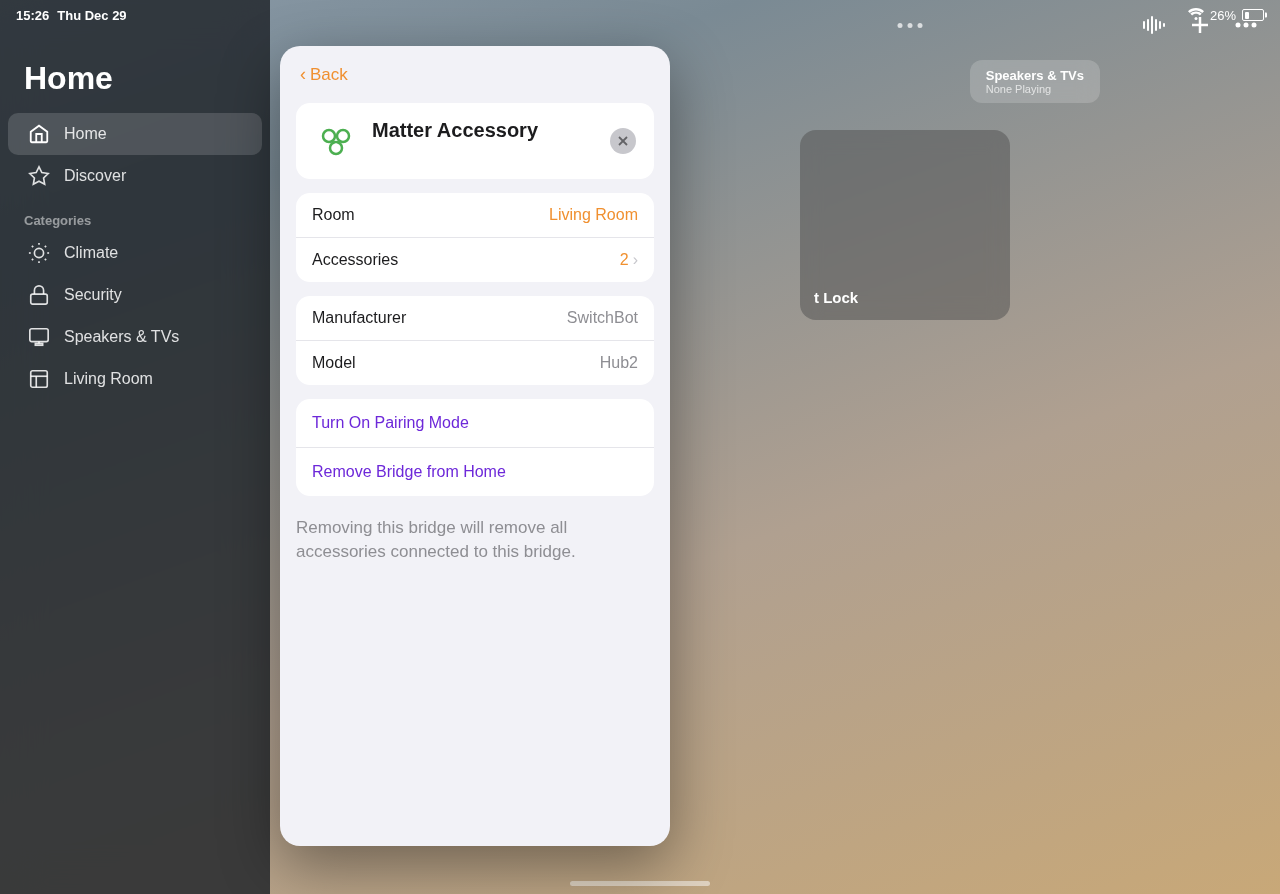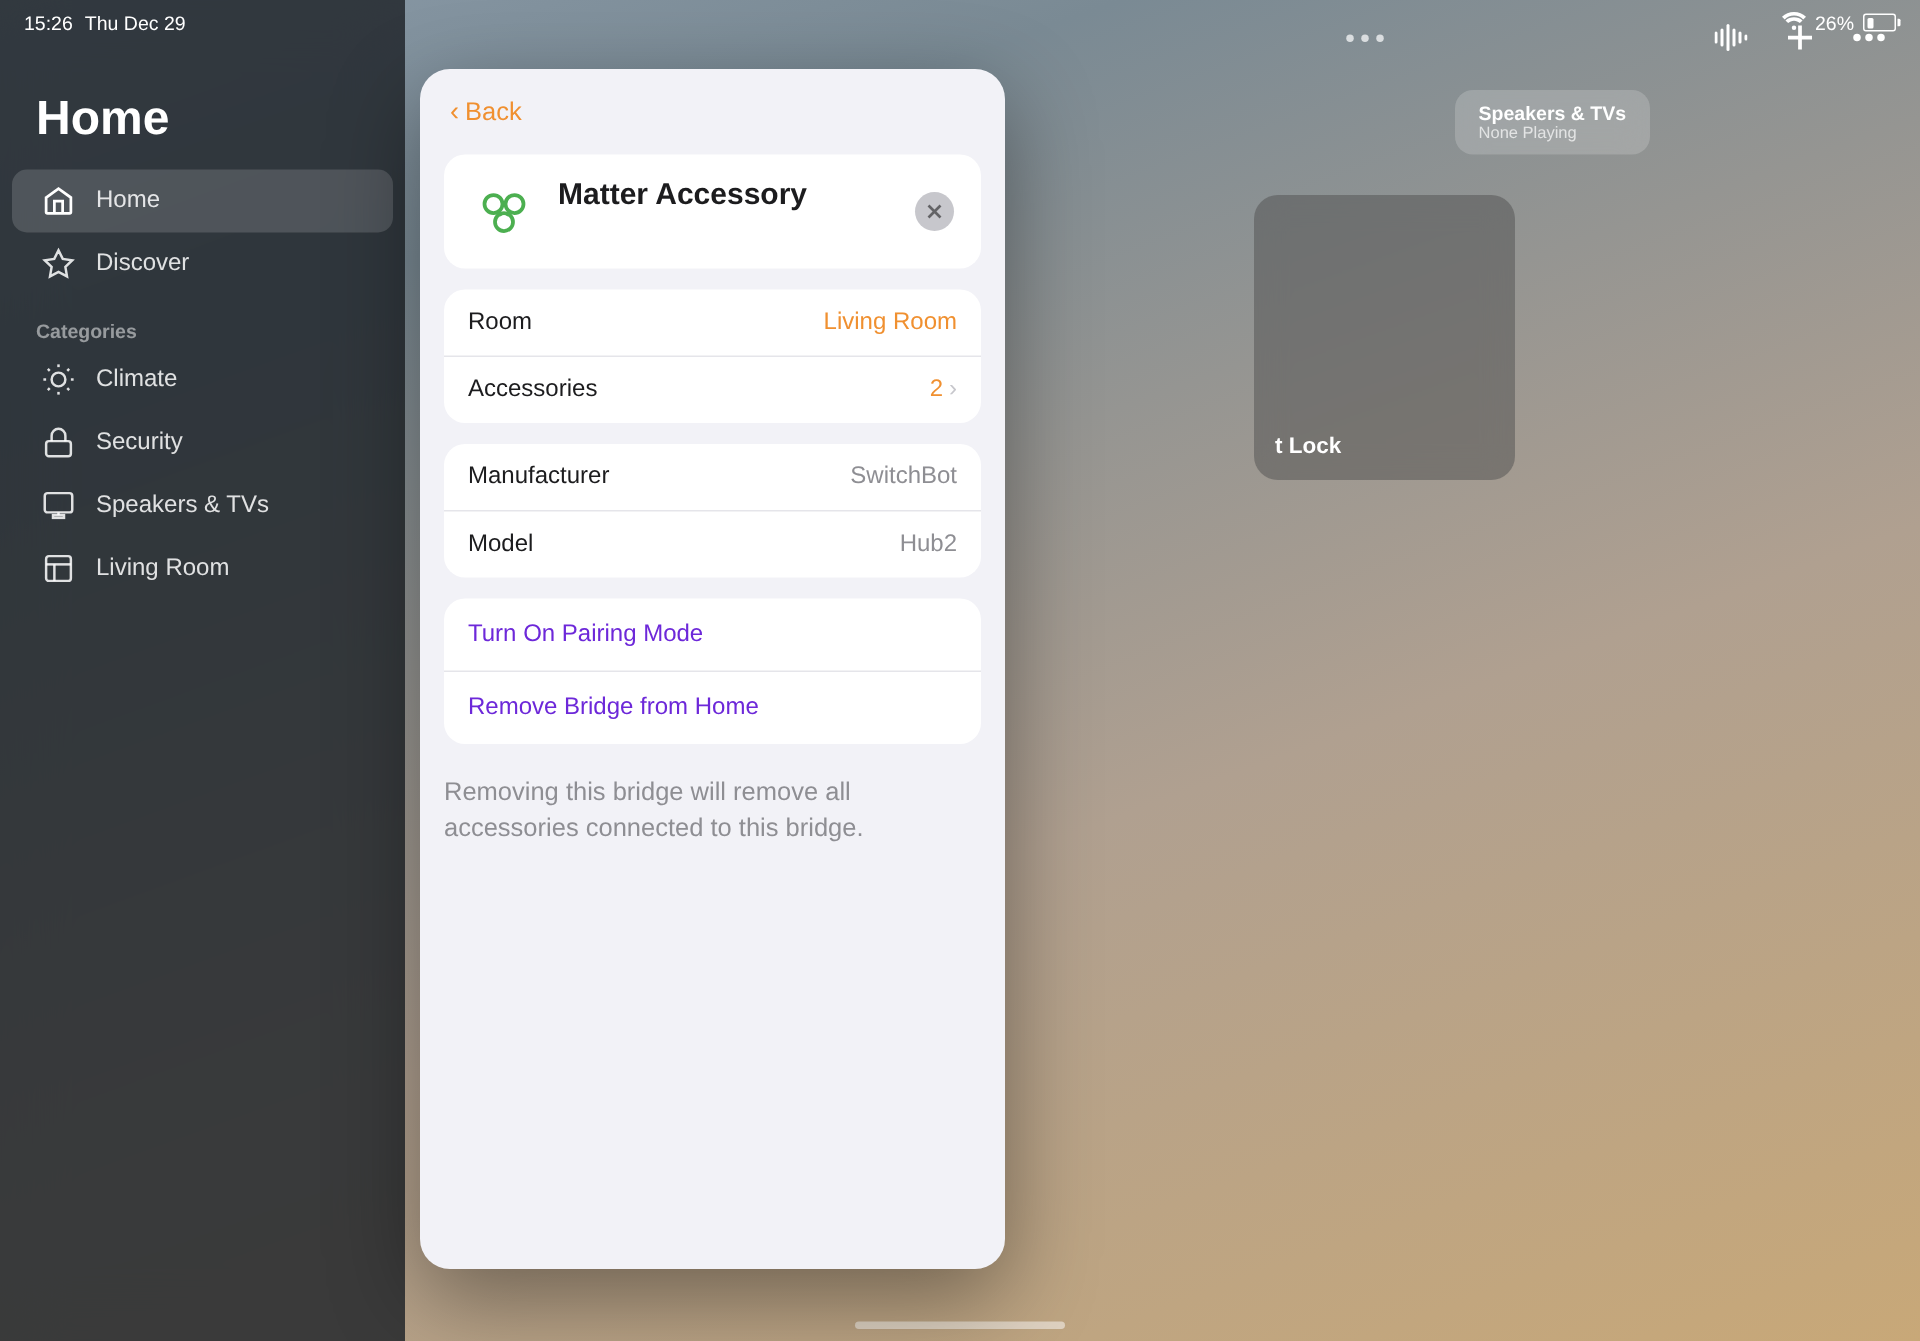--- a/index.html
+++ b/index.html
@@ -29,21 +29,21 @@
       justify-content: space-between;
       padding: 0 16px;
       z-index: 100;
     }
     .status-left {
       display: flex;
       align-items: flex-end;
       gap: 8px;
       color: white;
       font-size: 13px;
-      font-weight: 400;
+      font-weight: 700;
     }
     .status-right {
       display: flex;
       align-items: center;
       gap: 6px;
       color: white;
       font-size: 13px;
       font-weight: 500;
     }
     .wifi-icon {
@@ -234,21 +234,21 @@
     .homepod-status {
       color: rgba(255,255,255,0.7);
       font-size: 12px;
     }
 
     
     .lock-card {
       position: absolute;
       top: 130px;
       right: 270px;
-      width: 174px;
+      width: 210px;
       height: 190px;
       background: rgba(80,80,80,0.5);
       backdrop-filter: blur(10px);
       border-radius: 16px;
       display: flex;
       flex-direction: column;
       align-items: flex-start;
       justify-content: flex-end;
       padding: 14px;
       z-index: 6;

